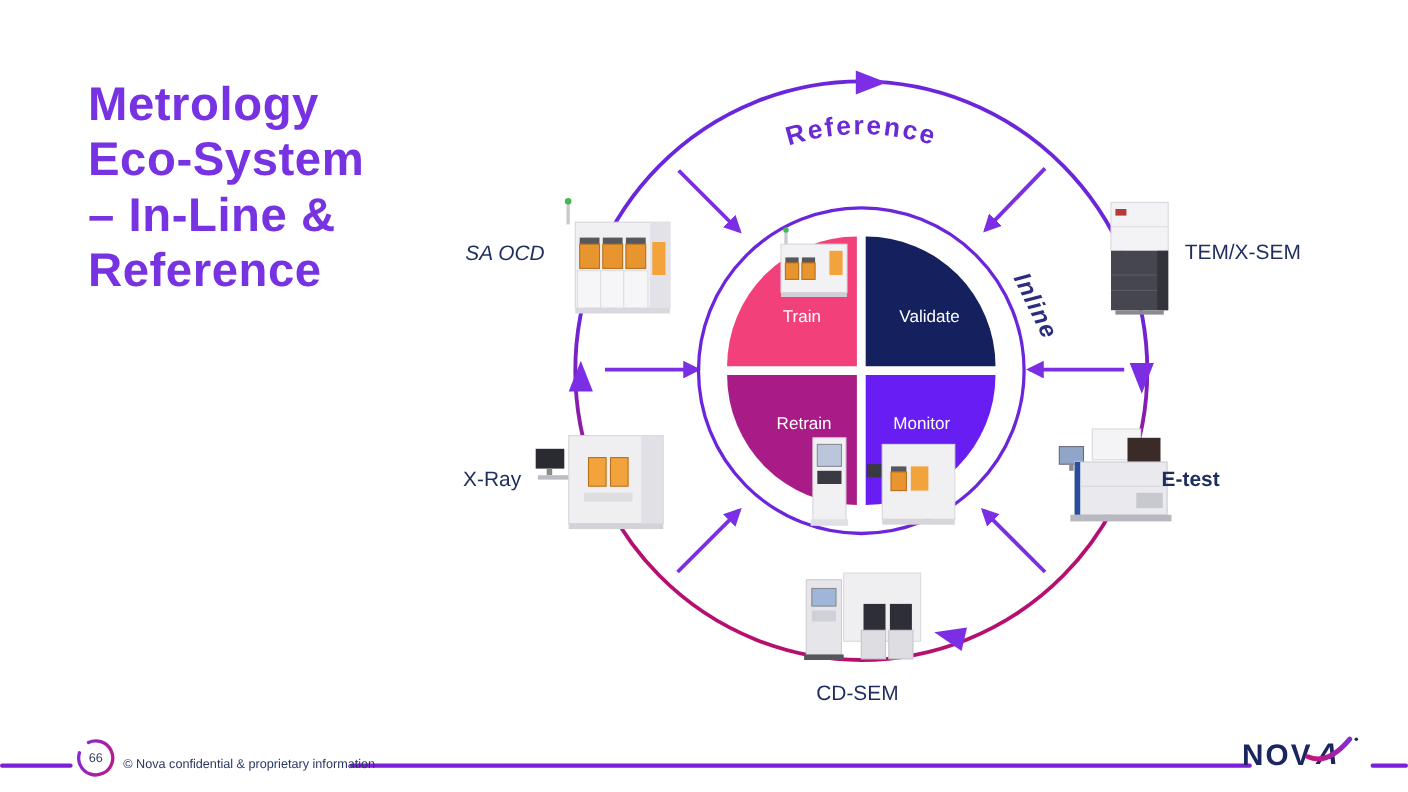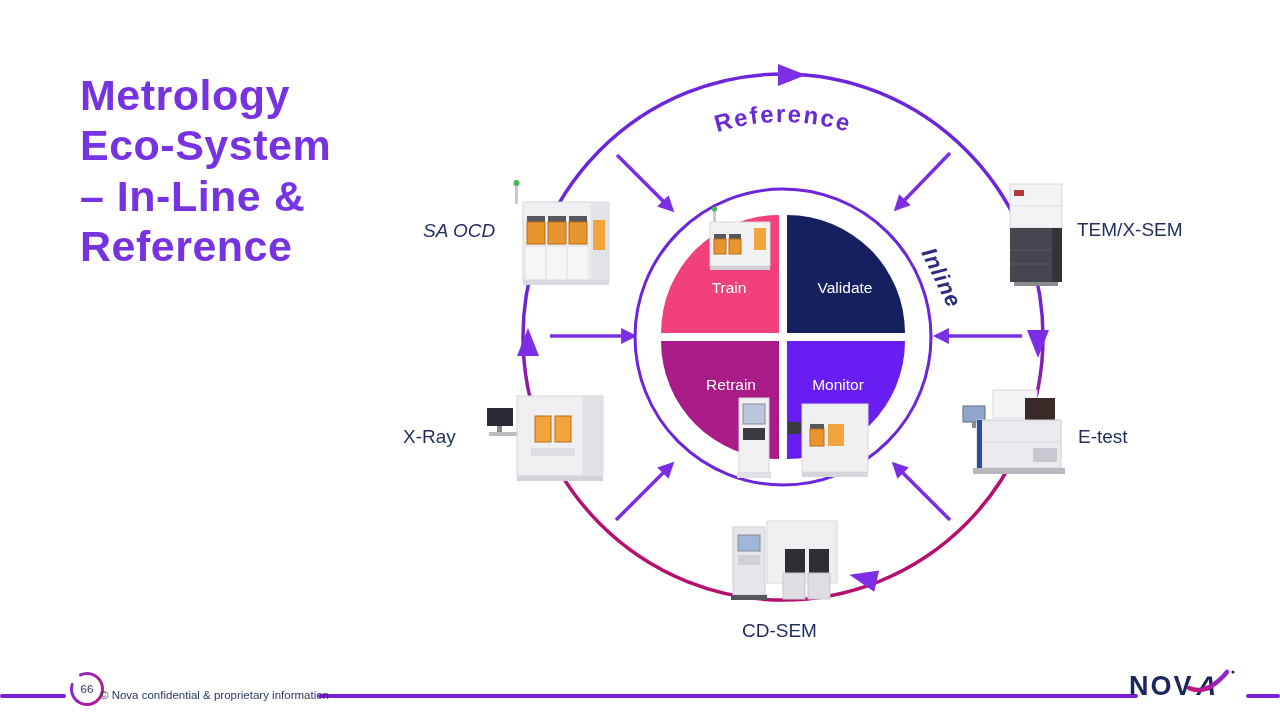--- a/index.html
+++ b/index.html
@@ -3,29 +3,29 @@
 <meta charset="utf-8">
 <style>
   html,body{margin:0;padding:0;background:#fff;}
   .slide{position:relative;width:1280px;height:716px;background:#ffffff;overflow:hidden;
          font-family:"Liberation Sans",sans-serif;}
   .title{position:absolute;left:80px;top:70px;font-size:43px;line-height:1.17;
          font-weight:800;color:#7733E2;white-space:pre-line;letter-spacing:.5px;}
   .station-label{position:absolute;font-size:19px;color:#1F2D5E;}
   .lbl-saocd{left:423px;top:220px;font-style:italic;}
   .lbl-tem{left:1077px;top:219px;}
-  .lbl-xray{left:403px;top:426px;}
-  .lbl-etest{left:1078px;top:426px;}
+  .lbl-xray{left:421px;top:426px;}
+  .lbl-etest{left:1056px;top:426px;font-weight:bold;}
   .lbl-cdsem{left:742px;top:620px;width:84px;}
   .diagram-svg{position:absolute;left:0;top:0;}
   .footline{position:absolute;height:4px;background:#7C1FD6;border-radius:2px;top:694px;}
   .footline.l1{left:0;width:66px;}
   .footline.l2{left:318px;width:820px;}
   .footline.l3{left:1246px;width:34px;}
-  .copyright{position:absolute;left:100px;top:689px;font-size:11.5px;color:#2A3763;}
+  .copyright{position:absolute;left:112px;top:689px;font-size:11.5px;color:#2A3763;}
   .badge-svg{position:absolute;left:68px;top:670px;}
   .logo-svg{position:absolute;left:1125px;top:664px;}
 </style>
 </head>
 <body>
 
 <div class="slide">
 
   <div class="title">Metrology
 Eco-System

